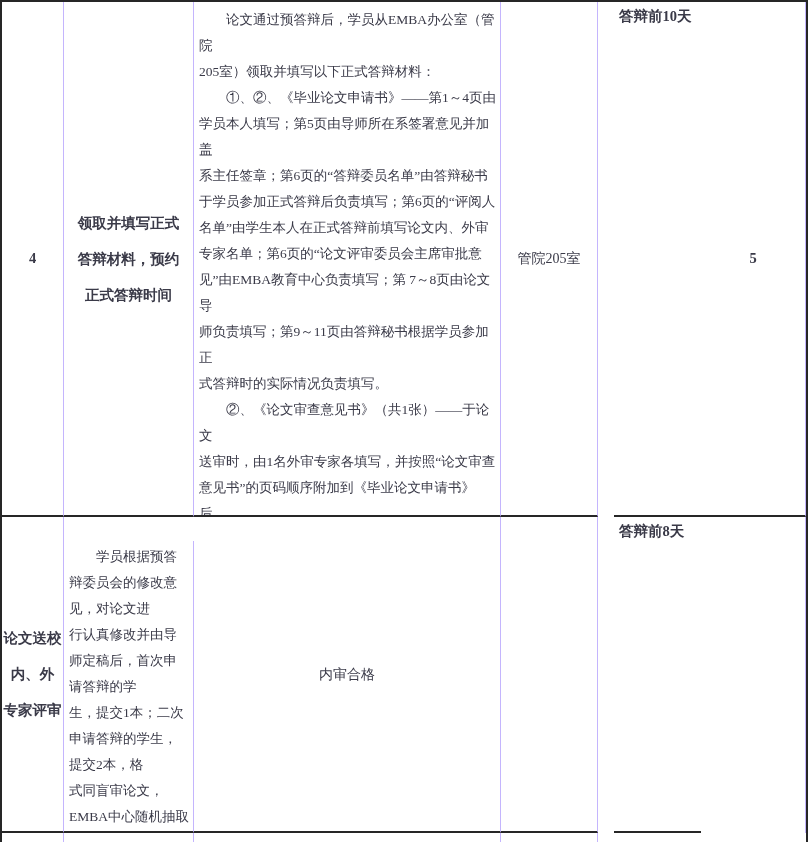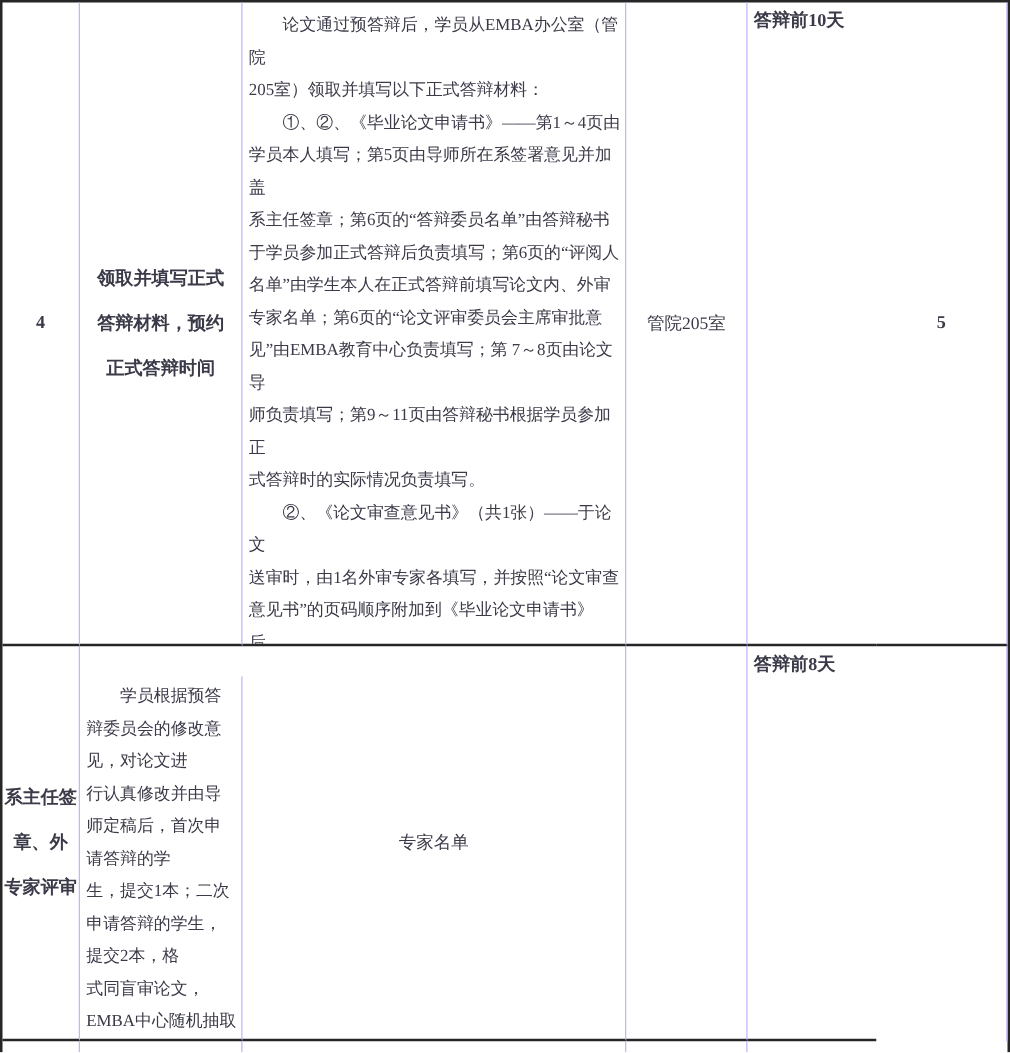--- a/index.html
+++ b/index.html
@@ -26,21 +26,21 @@
     display: grid;
     grid-template-columns: 62px 130px 307px 97px 103px 105px;
     grid-template-rows: 515px 316px 9px;
   }
   .cell {
     box-sizing: border-box;
     border-right: 1px solid #c4b5fd;
     overflow: hidden;
     white-space: pre-line;
   }
-  .cell.last-col { border-right: none; }
+  .cell.last-col { border-right: none; margin-left: 16px; }
   .cell.row-sep  { border-bottom: 2px solid #262626; }
   
   .cell.center {
     display: flex;
     align-items: center;
     justify-content: center;
     text-align: center;
   }
   .c-no {
     font-weight: bold;
@@ -98,35 +98,35 @@
 意见书”的页码顺序附加到《毕业论文申请书》
 后。
 　　③、《毕业学员登记表》——第1～3页由学员
 本人填写；第4页的“班级鉴定”及“教学点意
 见”由EMBA中心签署意见并盖章；第4页的“学院意
 见”由EMBA教育中心负责填写并盖章。</div>
     <div class="cell center row-sep c-loc">管院205室</div>
     <div class="cell row-sep last-col c-time">答辩前10天</div>
 
     <div class="cell center row-sep c-no">5</div>
-    <div class="cell center row-sep c-task">系主任签章、外
+    <div class="cell center row-sep c-task">论文送校内、外
 专家评审</div>
     <div class="cell row-sep c-desc tight">　　学员根据预答辩委员会的修改意见，对论文进
 行认真修改并由导师定稿后，首次申请答辩的学
 生，提交1本；二次申请答辩的学生，提交2本，格
 式同盲审论文，EMBA中心随机抽取相关学科的评审
 专家对学生提交的学位论文进行内审。内审合格，
 方能进行论文答辩。
 　　导师为学员安排校外专家1名，对学员论文进行
 送审。
 　　校内、校外的论文评审专家根据论文实际情况
 填写《论文审查意见书》。
 　　要求：校外专家工作单位应为企事业单位（不
 能为高校或研究所单位性质的专家）。</div>
-    <div class="cell center row-sep c-person">专家名单</div>
+    <div class="cell center row-sep c-person">内审合格</div>
     <div class="cell center row-sep c-loc"></div>
     <div class="cell row-sep last-col c-time">答辩前8天</div>
 
     <div class="cell c-no"></div>
     <div class="cell c-task"></div>
     <div class="cell c-desc"></div>
     <div class="cell c-person"></div>
     <div class="cell c-loc"></div>
     <div class="cell last-col c-time"></div>
 

